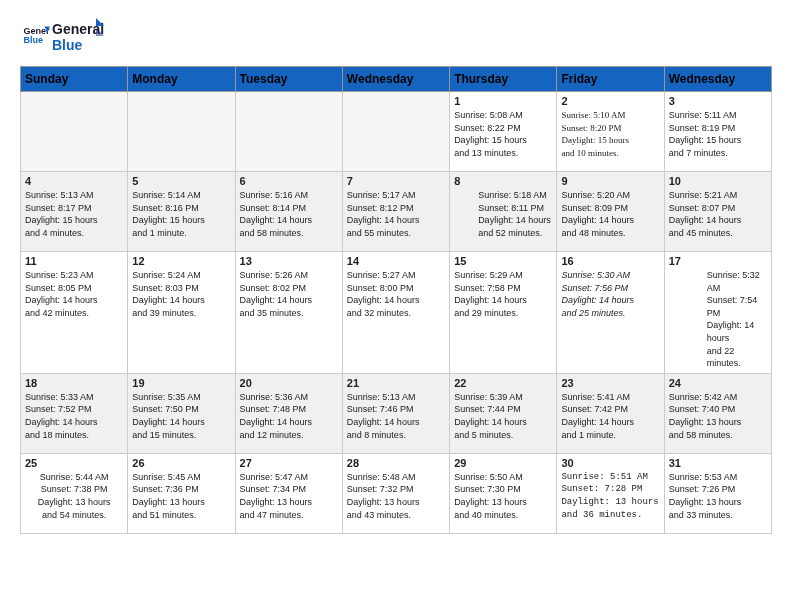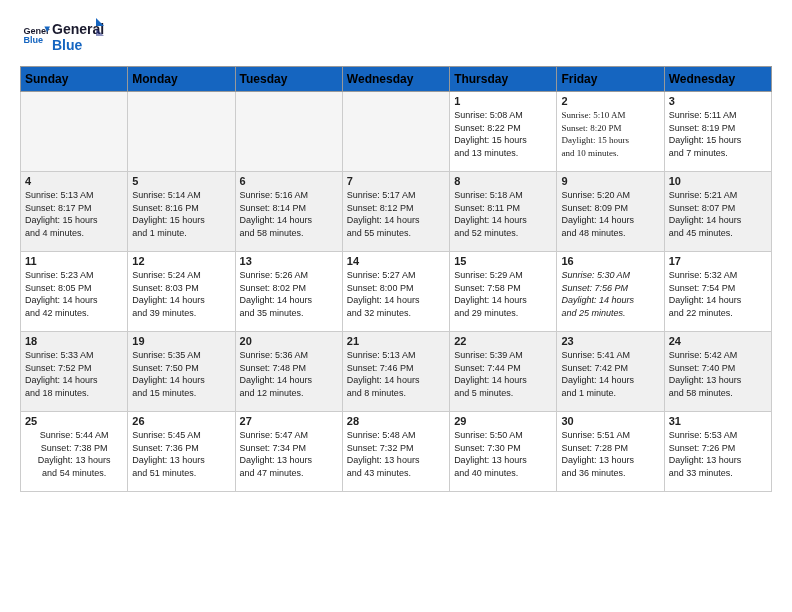--- a/index.html
+++ b/index.html
@@ -179,21 +179,21 @@
           </td>
           <td>
             <span class="day-num">7</span>
             <div class="day-info" style="white-space: pre-line;">Sunrise: 5:17 AM
 Sunset: 8:12 PM
 Daylight: 14 hours
 and 55 minutes.</div>
           </td>
           <td>
             <span class="day-num">8</span>
-            <div class="day-info" style="white-space: pre-line;">Sunrise: 5:18 AM
+            <div class="day-info" style="white-space: pre-line; margin-left: 24px;">Sunrise: 5:18 AM
 Sunset: 8:11 PM
 Daylight: 14 hours
 and 52 minutes.</div>
           </td>
           <td>
             <span class="day-num">9</span>
             <div class="day-info" style="white-space: pre-line;">Sunrise: 5:20 AM
 Sunset: 8:09 PM
 Daylight: 14 hours
 and 48 minutes.</div>
@@ -244,21 +244,21 @@
           </td>
           <td>
             <span class="day-num">16</span>
             <div class="day-info" style="white-space: pre-line; font-style: italic;">Sunrise: 5:30 AM
 Sunset: 7:56 PM
 Daylight: 14 hours
 and 25 minutes.</div>
           </td>
           <td>
             <span class="day-num">17</span>
-            <div class="day-info" style="white-space: pre-line;">Sunrise: 5:32 AM
+            <div class="day-info" style="white-space: pre-line; margin-left: 38px;">Sunrise: 5:32 AM
 Sunset: 7:54 PM
 Daylight: 14 hours
 and 22 minutes.</div>
           </td>
         </tr>
         <tr class="row-odd">
           <td>
             <span class="day-num">18</span>
             <div class="day-info" style="white-space: pre-line;">Sunrise: 5:33 AM
 Sunset: 7:52 PM
@@ -339,21 +339,21 @@
           </td>
           <td>
             <span class="day-num">29</span>
             <div class="day-info" style="white-space: pre-line;">Sunrise: 5:50 AM
 Sunset: 7:30 PM
 Daylight: 13 hours
 and 40 minutes.</div>
           </td>
           <td>
             <span class="day-num">30</span>
-            <div class="day-info" style="white-space: pre-line;">Sunrise: 5:51 AM
+            <div class="day-info" style="white-space: pre-line; font-family: Liberation Mono, monospace;">Sunrise: 5:51 AM
 Sunset: 7:28 PM
 Daylight: 13 hours
 and 36 minutes.</div>
           </td>
           <td>
             <span class="day-num">31</span>
             <div class="day-info" style="white-space: pre-line;">Sunrise: 5:53 AM
 Sunset: 7:26 PM
 Daylight: 13 hours
 and 33 minutes.</div>

